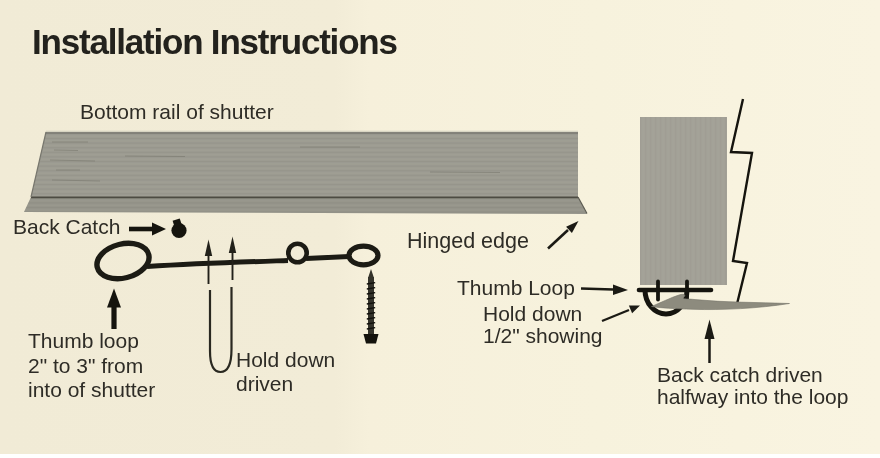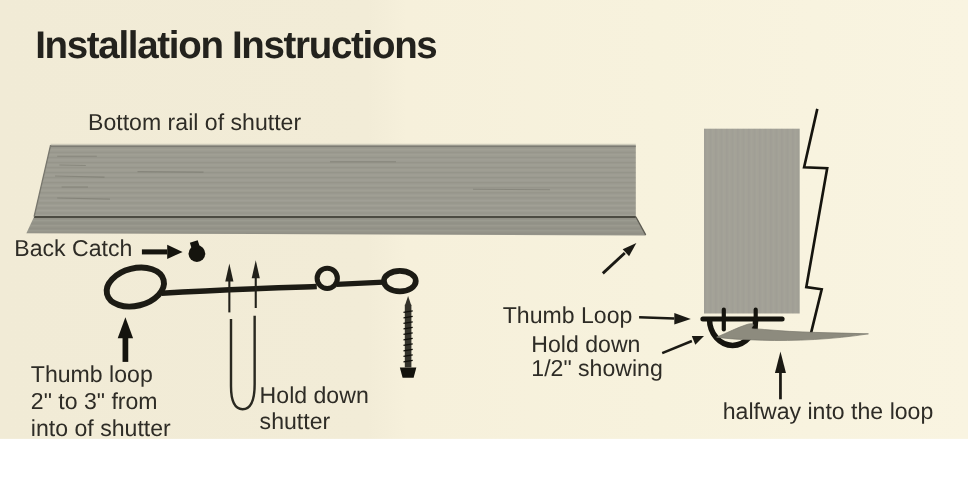--- a/index.html
+++ b/index.html
@@ -1,18 +1,18 @@
 <!DOCTYPE html>
 <html><head>
 <meta charset="utf-8">
 <style>
   html,body{margin:0;padding:0;}
   .canvas{
     position:relative;
-    width:880px;height:399px;
+    width:880px;height:454px;
     overflow:hidden;
     background:linear-gradient(90deg,#f1ebd6 0%,#f2ecd7 38%,#f6f0db 42%,#f7f2dd 68%,#f9f4e1 100%);
     font-family:"Liberation Sans", sans-serif;
     color:#2e2c26;
   }
   .title{
     position:absolute;left:32px;top:22px;
     font-size:35px;font-weight:bold;letter-spacing:-1.2px;
     color:#23221d;white-space:nowrap;
   }
@@ -143,36 +143,38 @@
       <polygon points="704.5,339 709.5,319.5 714.5,339" stroke="none"></polygon>
     </g>
   </svg>
 
   <div class="title">Installation Instructions</div>
 
   <div class="lbl" style="left:13px;top:215px;">Back Catch</div>
 
   <div class="lbl" style="left:80px;top:100px;">Bottom rail of shutter</div>
 
+  <div class="lbl" style="left:407px;top:229px;font-size:21.5px;">Hinged edge</div>
 
   <div class="lbl" style="left:28px;top:329px;line-height:24.5px;">
     <span>Thumb loop</span>
     <span>2" to 3" from</span>
     <span>into of shutter</span>
   </div>
 
   <div class="lbl" style="left:236px;top:348px;">
     <span>Hold down</span>
-    <span>shutter</span>
+    <span>driven</span>
   </div>
 
   <div class="lbl" style="left:457px;top:276px;">Thumb Loop</div>
 
   <div class="lbl" style="left:483px;top:303px;line-height:21.5px;">
     <span>Hold down</span>
     <span>1/2" showing</span>
   </div>
 
   <div class="lbl" style="left:657px;top:364px;line-height:21.5px;">
+    <span>Back catch driven</span>
     <span>halfway into the loop</span>
   </div>
 
 </div>
 
 </body></html>

